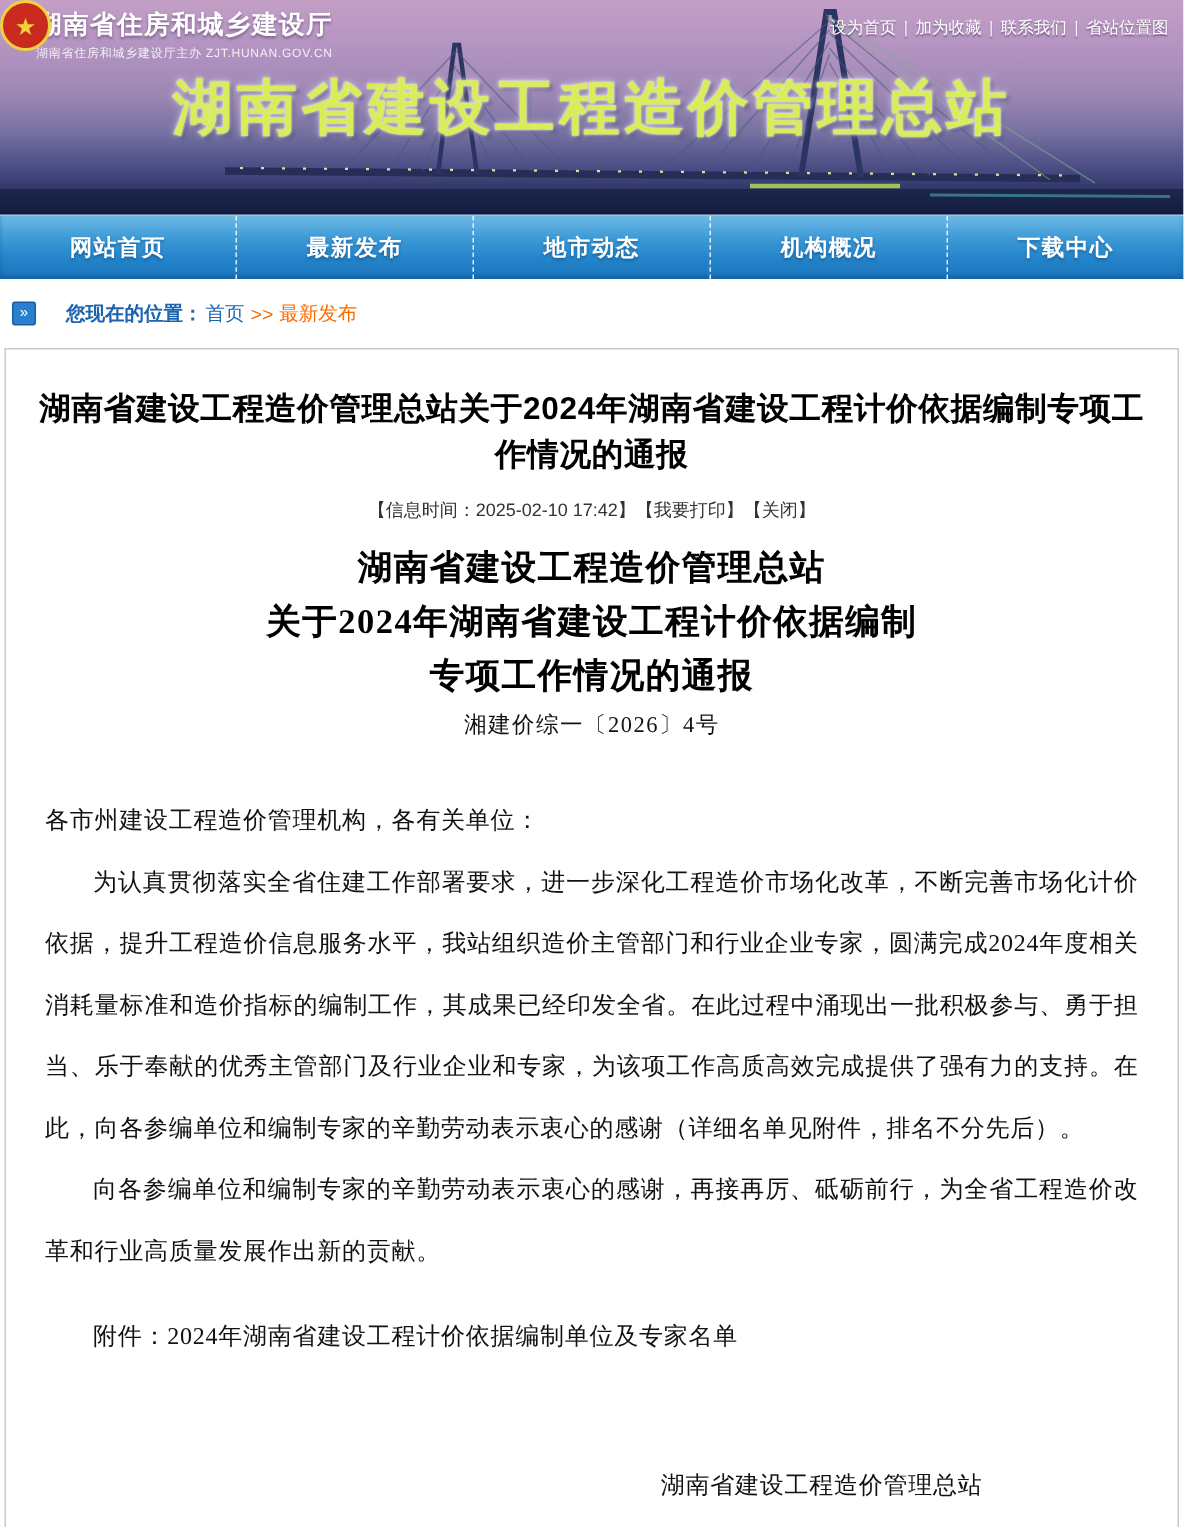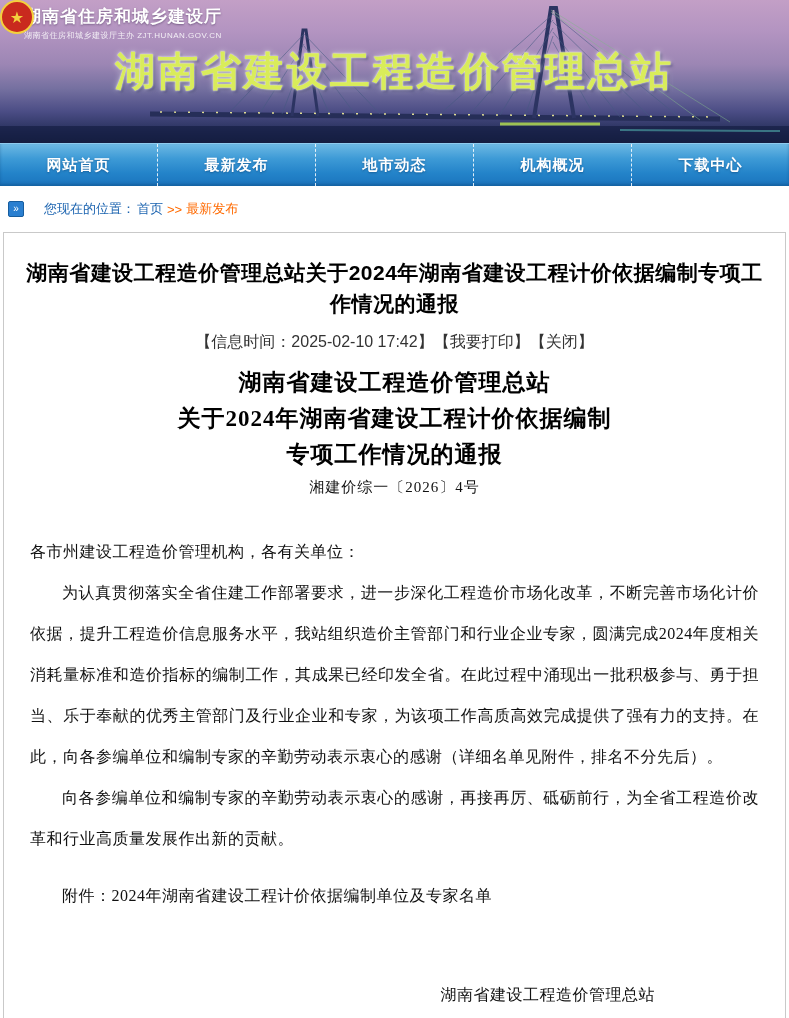--- a/index.html
+++ b/index.html
@@ -44,35 +44,35 @@
     color:#fff;font-size:15px;font-weight:bold;cursor:pointer;letter-spacing:1px;
     text-shadow:0 1px 2px rgba(10,60,110,.5);
   }
   .nav-item + .nav-item{border-left:1px dashed rgba(255,255,255,.85);}
   
   .crumb{height:46px;display:flex;align-items:center;padding-left:8px;font-size:13px;}
   .crumb-icon{
     width:14px;height:14px;background:#2a7fd0;color:#fff;border:1px solid #175d9e;
     font-size:10px;line-height:13px;text-align:center;border-radius:2px;margin-right:20px;cursor:pointer;
   }
-  .crumb-label{color:#1c64b0;font-weight:normal;}
+  .crumb-label{color:#1c64b0;font-weight:bold;}
   .crumb a{text-decoration:none;cursor:pointer;}
   .crumb .home{color:#1c64b0;margin-left:2px;}
   .crumb .sep2{color:#ff6a00;margin:0 4px;}
   .crumb .cur{color:#ff6a00;}
   
   .box{
     margin:0 3px;border:1px solid #c9c9c9;border-bottom:none;background:#fff;
     height:868px;box-sizing:border-box;overflow:hidden;
   }
   .article-title{
     margin:24px 18px 0;text-align:center;font-size:21px;font-weight:bold;
     line-height:31px;color:#000;letter-spacing:.5px;
   }
-  .meta{margin-top:13px;text-align:center;font-size:16px;color:#333;}
+  .meta{margin-top:13px;text-align:center;font-size:12px;color:#333;}
   .meta .click{cursor:pointer;}
   .doc-head{
     margin-top:12px;text-align:center;font-family:"Liberation Serif","DejaVu Serif",serif;
     font-weight:bold;font-size:23px;line-height:36px;color:#000;letter-spacing:1px;
   }
   .doc-number{
     margin-top:5px;text-align:center;font-family:"Liberation Serif","DejaVu Serif",serif;
     font-size:15px;color:#111;letter-spacing:1px;
   }
   .doc-body{
@@ -123,20 +123,23 @@
     <div class="dept">
       <svg class="emblem" viewBox="0 0 34 34">
         <circle cx="17" cy="17" r="16" fill="#c92a1e" stroke="#f3d03e" stroke-width="2"></circle>
         <text x="17" y="23" font-size="16" text-anchor="middle" fill="#f3d03e">★</text>
       </svg>
       <div class="dept-text">
         <div class="dept-title">湖南省住房和城乡建设厅</div>
         <div class="dept-sub">湖南省住房和城乡建设厅主办  ZJT.HUNAN.GOV.CN</div>
       </div>
     </div>
+    <div class="qlinks">
+      <a>设为首页</a><span class="sep">|</span><a>加为收藏</a><span class="sep">|</span><a>联系我们</a><span class="sep">|</span><a>省站位置图</a>
+    </div>
   </div>
 
   <div class="banner-title">湖南省建设工程造价管理总站</div>
 </div>
 
 <div class="nav">
   <div class="nav-item">网站首页</div>
   <div class="nav-item">最新发布</div>
   <div class="nav-item">地市动态</div>
   <div class="nav-item">机构概况</div>

